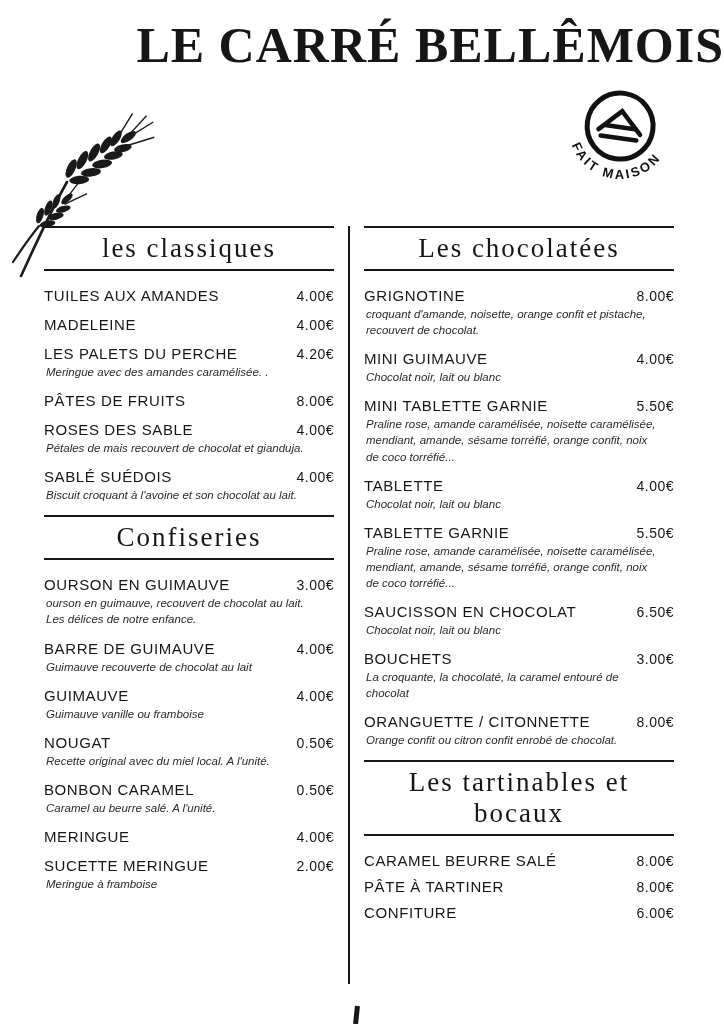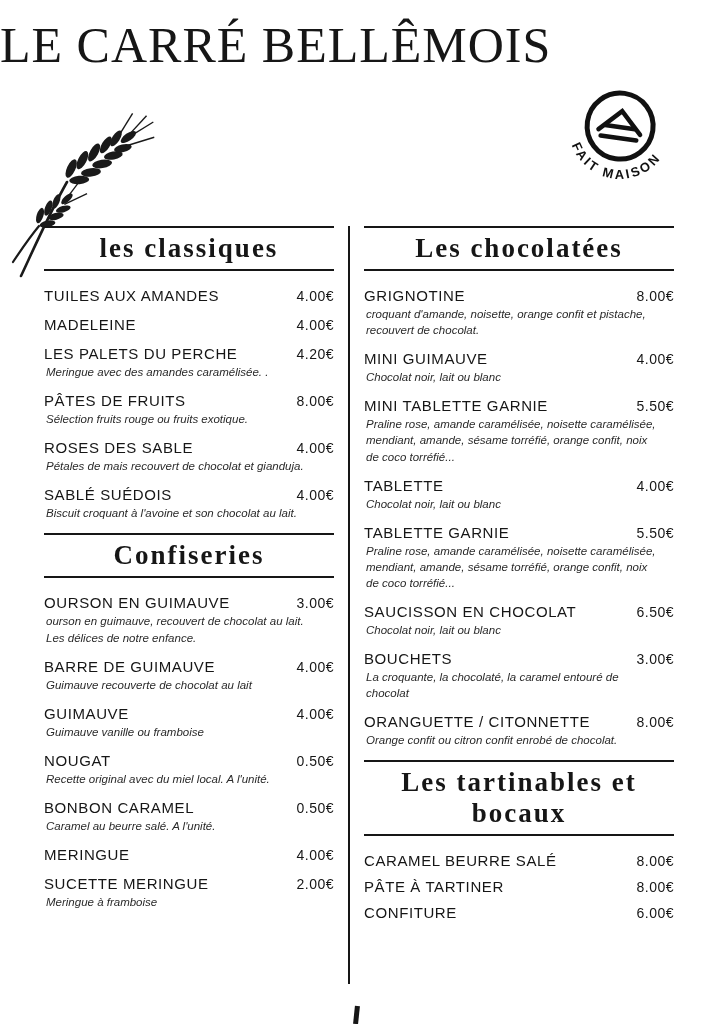--- a/index.html
+++ b/index.html
@@ -10,23 +10,23 @@
     height: 1024px;
     margin: 0 auto;
     background: #ffffff;
     color: #161616;
     font-family: "Liberation Sans", sans-serif;
     overflow: hidden;
   }
   
   .page-title {
     margin-top: 16px;
-    text-align: left;
+    text-align: right;
     font-family: "Liberation Serif", serif;
-    font-weight: 400;
+    font-weight: 700;
     font-size: 50px;
     letter-spacing: 1px;
   }
   .subtitle {
     margin-top: 22px;
     text-align: center;
     font-family: "Liberation Serif", serif;
     font-weight: 400;
     font-size: 44px;
     letter-spacing: 3px;
@@ -49,21 +49,21 @@
     margin: 0 14px;
   }
   
   .section-head { margin-bottom: 16px; }
   .section-head + .section-head, .section-head.follow { margin-top: 4px; }
   .rule { height: 2px; background: #161616; }
   .section-title {
     margin: 5px 0;
     text-align: center;
     font-family: "Liberation Serif", serif;
-    font-weight: 700;
+    font-weight: 400;
     font-size: 27px;
     letter-spacing: 2px;
     line-height: 1.15;
   }
   
   .item { margin-bottom: 12px; }
   .item .row {
     display: flex;
     justify-content: space-between;
     align-items: flex-end;
@@ -178,21 +178,20 @@
           <span class="name">LES PALETS DU PERCHE</span>
           <span class="price">4.20€</span>
         </div>
         <div class="desc">Meringue avec des amandes caramélisée. .</div>
       </div>
       <div class="item">
         <div class="row">
           <span class="name">PÂTES DE FRUITS</span>
           <span class="price">8.00€</span>
         </div>
-        <div class="desc">Sélection fruits rouge ou fruits exotique.</div>
       </div>
       <div class="item">
         <div class="row">
           <span class="name">ROSES DES SABLE</span>
           <span class="price">4.00€</span>
         </div>
         <div class="desc">Pétales de mais recouvert de chocolat et gianduja.</div>
       </div>
       <div class="item">
         <div class="row">

